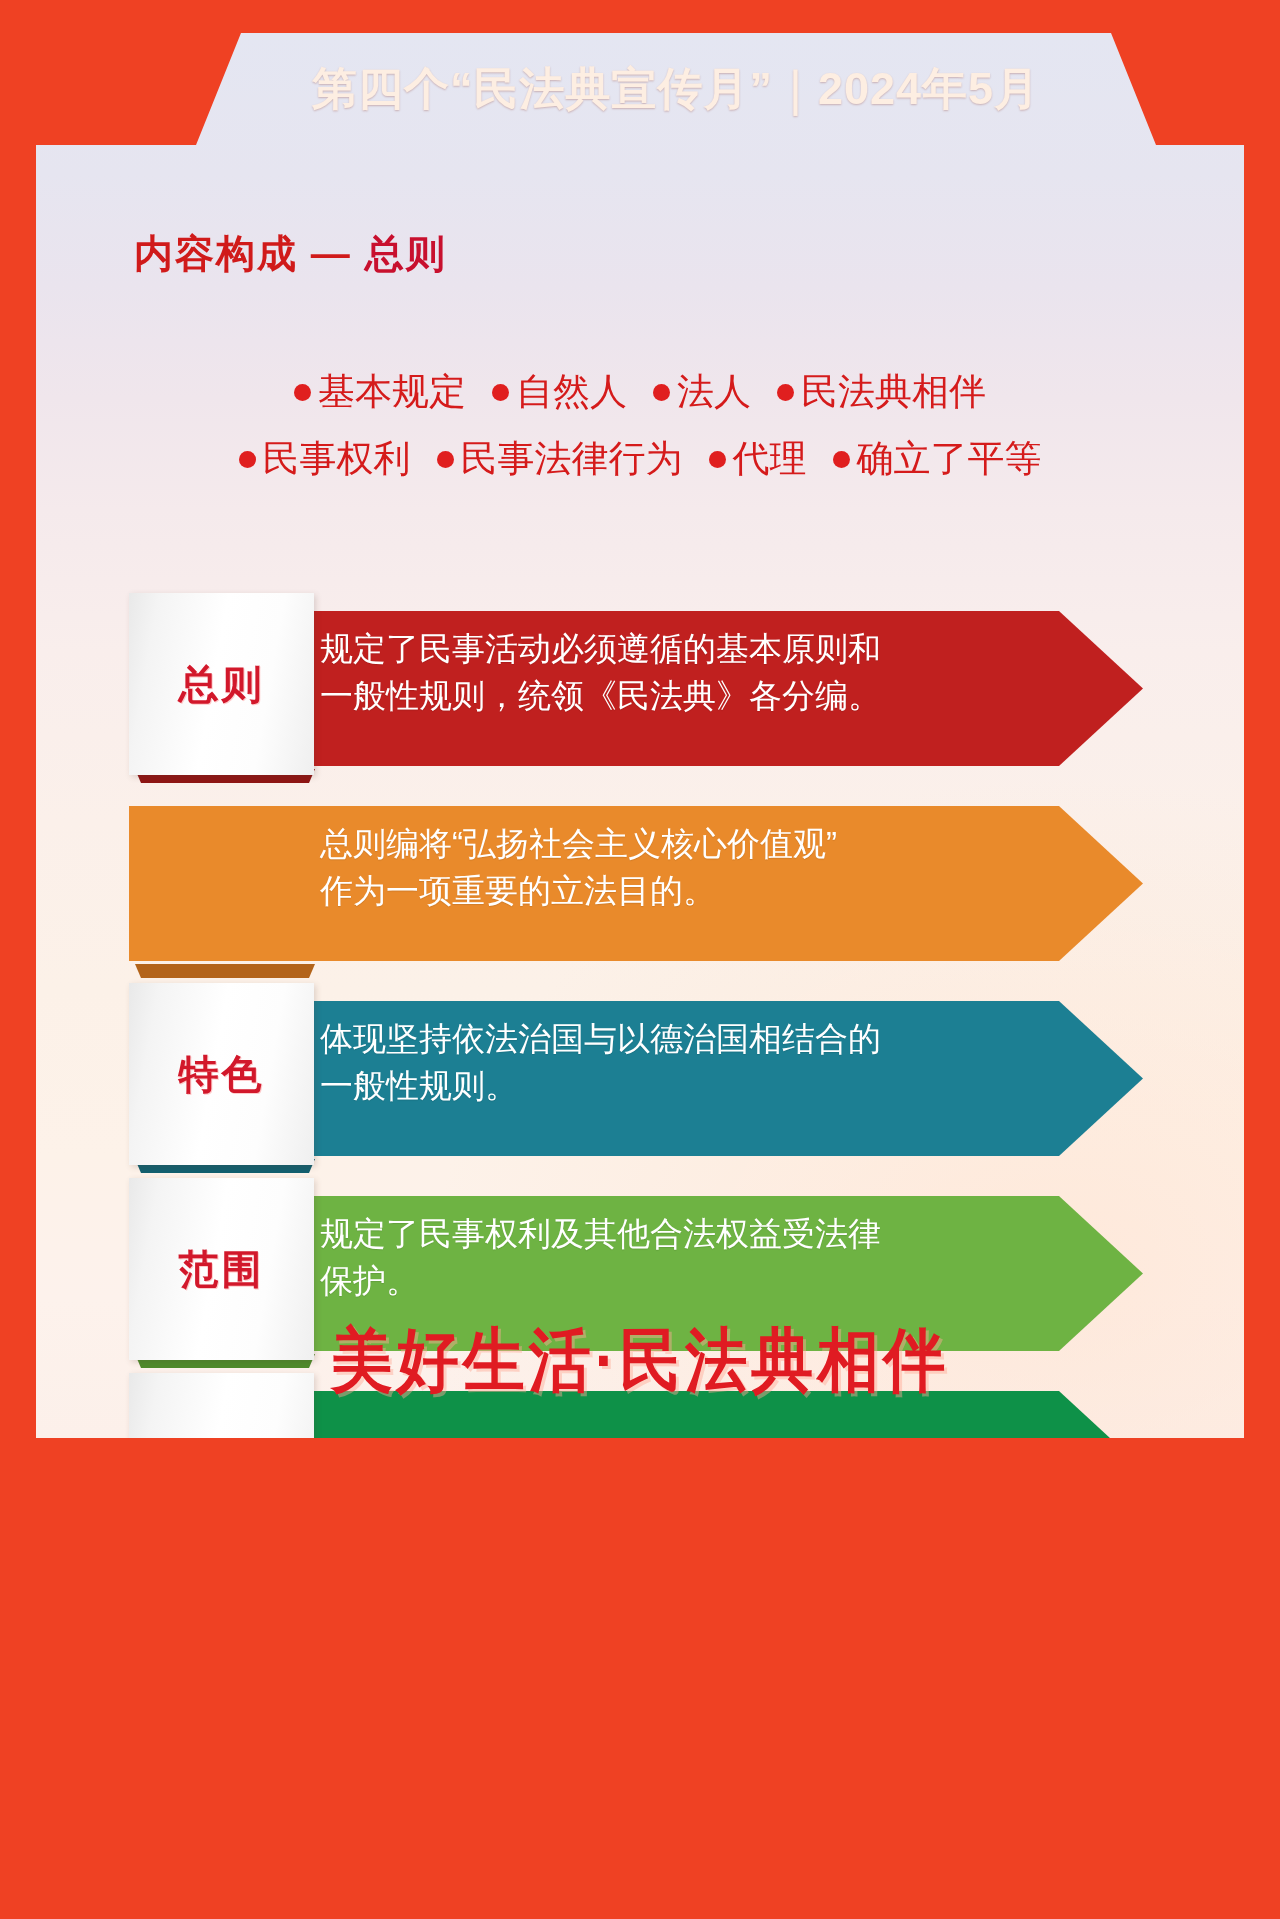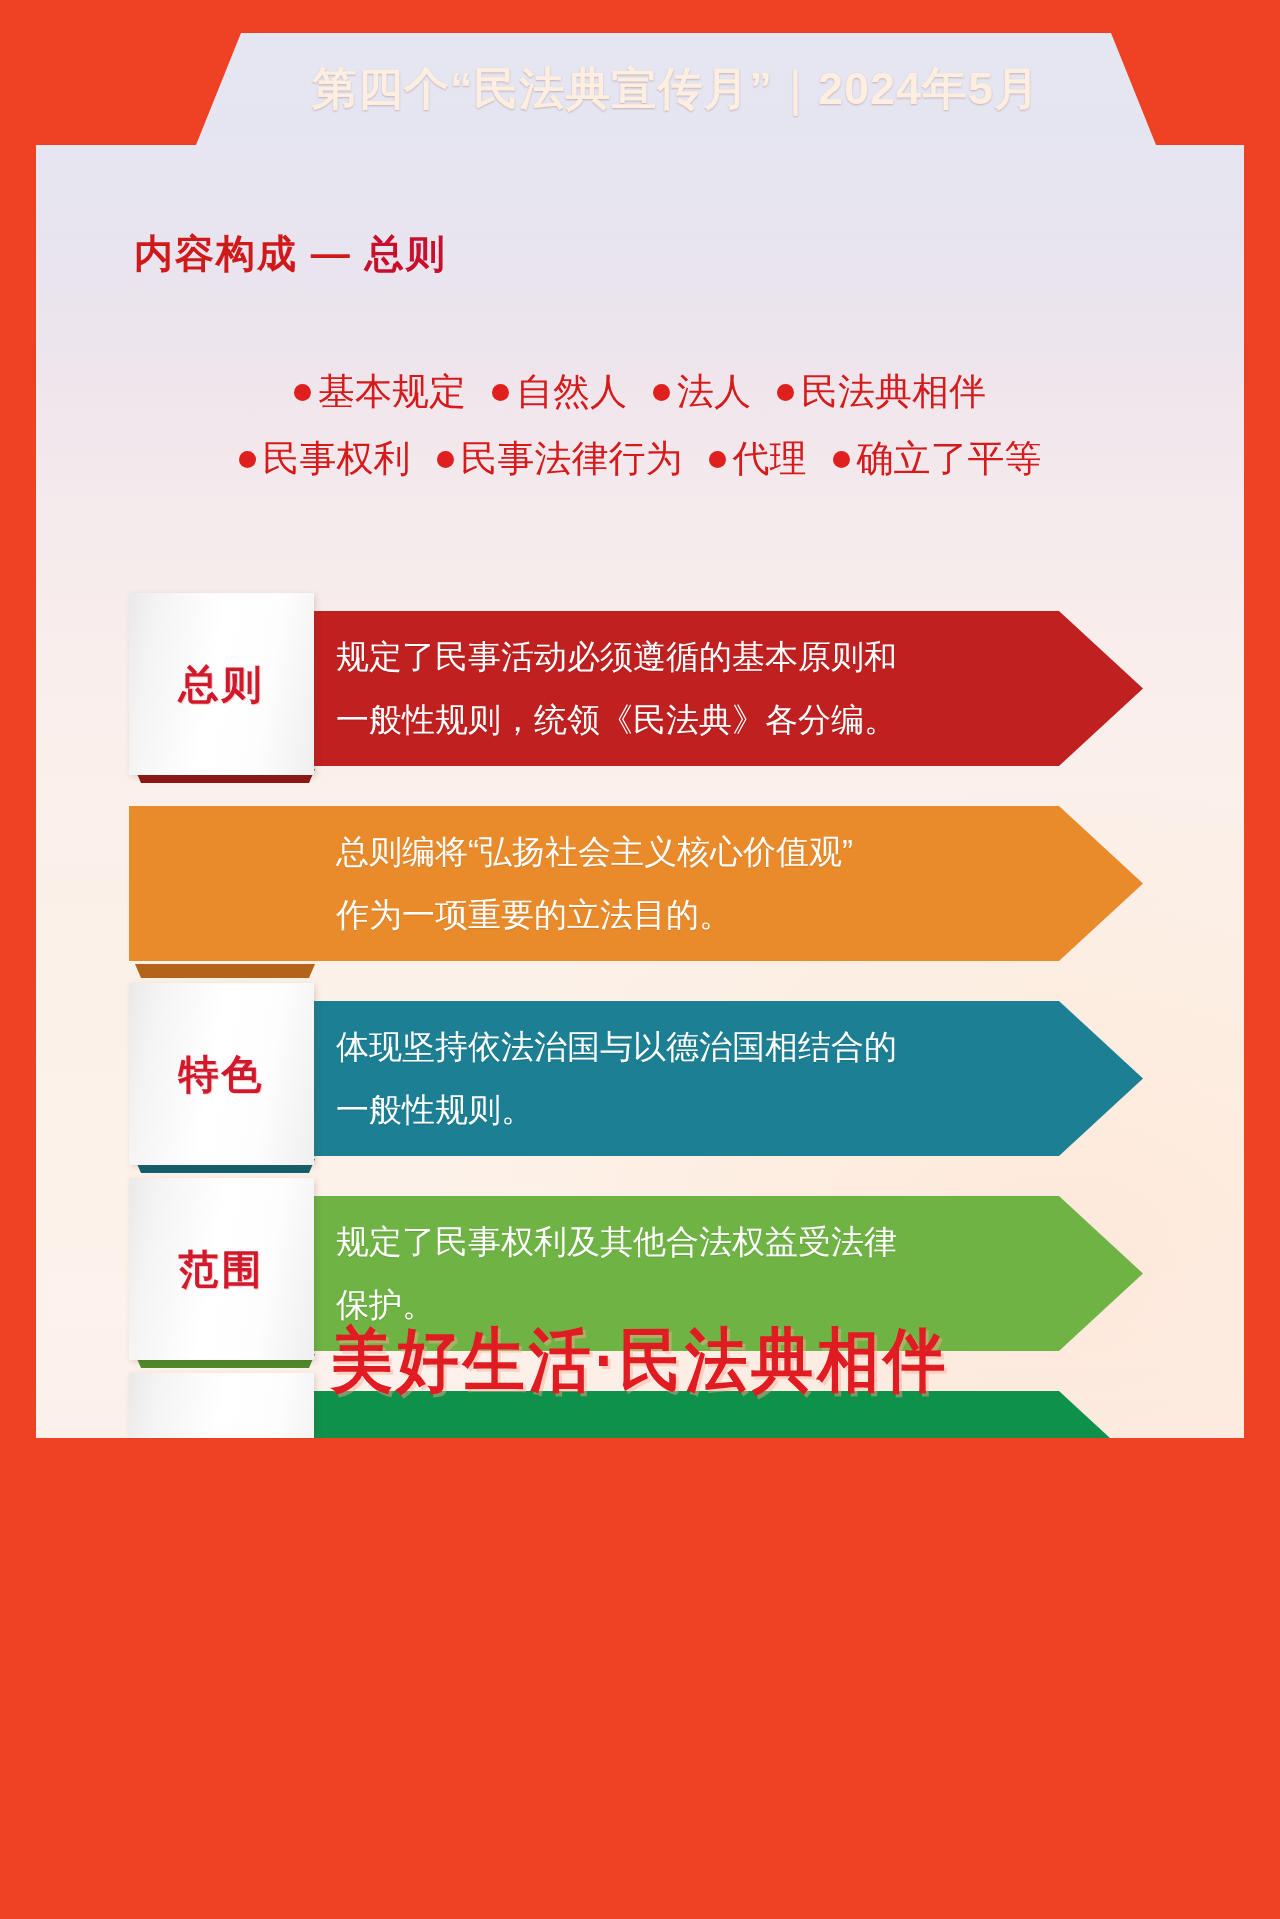--- a/index.html
+++ b/index.html
@@ -127,26 +127,26 @@
   }
   .band .arrow-wrap{
     position:absolute;
     left:93px; top:18px;
     width:1014px; height:155px;
   }
   .band svg.arrow{ display:block; width:1014px; height:155px; }
 
   .band .desc{
     position:absolute;
-    left:300px;
+    left:284px;
     top:32px;
     width:640px;
     color:#ffffff;
     font-size:33px;
-    line-height:63px;
+    line-height:47px;
     font-weight:500;
     white-space:pre-line;
     text-shadow:0 1px 1px rgba(0,0,0,.10);
   }
 
   
   .band .label-card{
     position:absolute;
     left:93px;  top:0px;
     width:185px; height:182px;

